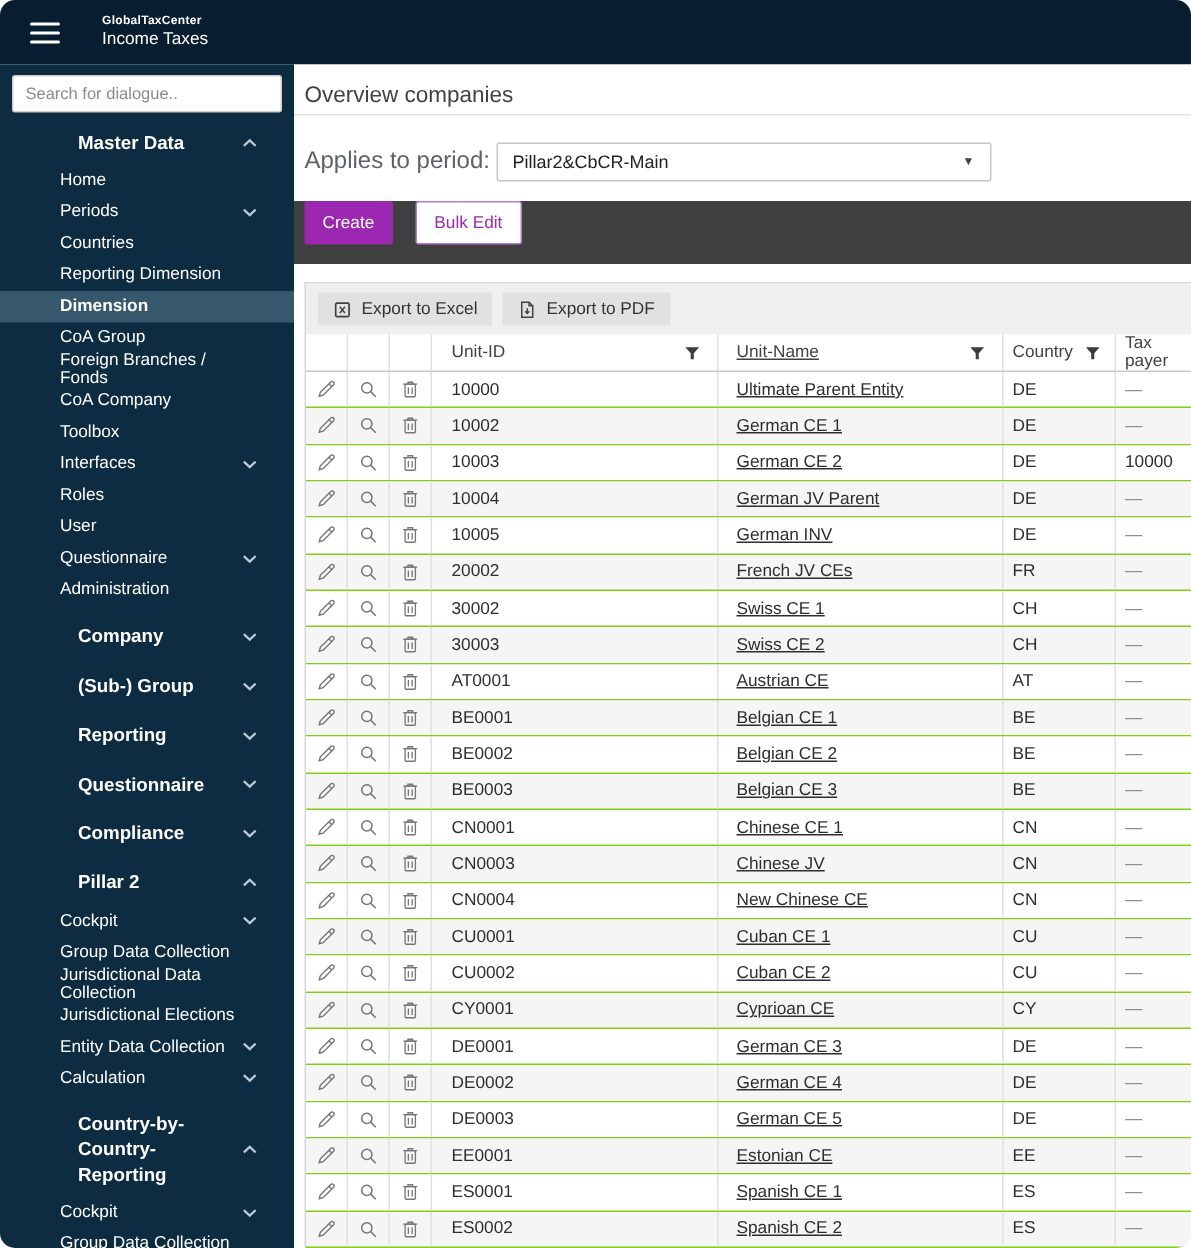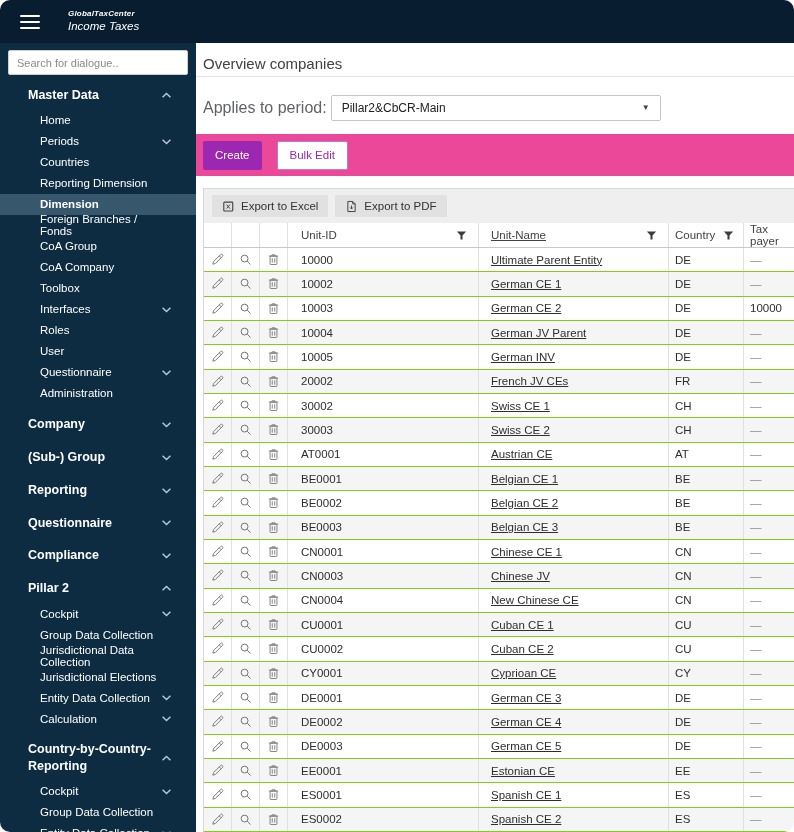--- a/index.html
+++ b/index.html
@@ -4,50 +4,50 @@
 <style>
   * { margin:0; padding:0; box-sizing:border-box; }
   html,body { background:#fff; }
   body { font-family:"Liberation Sans", sans-serif; width:794px; height:832px; overflow:hidden; }
   .page { width:794px; height:832px; overflow:hidden; border-radius:10px; background:#fff; }
 
   
   .topbar { height:43px; background:#081d2f; display:flex; align-items:center; }
   .hamburger { margin-left:20px; width:20px; height:14px; display:flex; flex-direction:column; justify-content:space-between; cursor:pointer; background:none; border:none; }
   .hamburger span { display:block; height:2px; background:#fff; border-radius:1px; }
-  .logo-block { margin-left:28px; color:#fff; line-height:1.25;font-style:italic; }
+  .logo-block { margin-left:28px; color:#fff; line-height:1.25; }
   .logo-block .app-name { font-size:8px; font-weight:bold; letter-spacing:.2px; }
   .logo-block .app-sub { font-size:11.5px; }
 
   
   .layout { display:flex; height:789px; }
 
   
   .sidebar { width:196px; background:#0d2c41; flex:none; overflow:hidden; }
   .search-wrap { padding:7px 8px 2px; }
   .search-wrap input { width:100%; height:25px; border:1px solid #cfcfcf; border-radius:2px; font-size:11px; padding:0 8px; color:#444; font-family:"Liberation Sans", sans-serif; outline:none; }
   .search-wrap input::placeholder { color:#8a8a8a; }
-  .side-section { display:flex; justify-content:space-between; align-items:center; padding:6px 24px 6px 28px; margin-top:4px; color:#fff; font-size:12.5px; font-weight:bold; cursor:pointer; line-height:1.35; }
+  .side-section { display:flex; justify-content:space-between; align-items:center; padding:6px 24px 6px 28px; margin-top:4px; color:#fff; font-size:12.5px; font-weight:bold; cursor:pointer; line-height:1.35;margin-left:24px; }
   .side-section .lbl { max-width:128px; }
   .side-items { padding-bottom:2px; }
   .side-item { display:flex; justify-content:space-between; align-items:center; height:21px; padding:0 24px 0 40px; color:#fff; font-size:11.5px; cursor:pointer; }
   .side-item.selected { background:#36576c; font-weight:bold; }
   .chev { width:11px; height:7px; flex:none; }
   .chev polyline { fill:none; stroke:#b9c9d6; stroke-width:1.7; }
 
   
   .main { flex:1; background:#fff; overflow:hidden; min-width:0; }
   .page-head { height:34px; padding:12px 0 0 7px; border-bottom:1px solid #e4e4e4; }
   .page-head h1 { font-size:15px; font-weight:normal; color:#424242; }
   .period-row { display:flex; align-items:center; height:57px; padding:4px 0 0 7px; }
   .period-label { font-size:16px; color:#5f6368; margin-right:4px; }
   .select { width:330px; height:26px; border:1px solid #c6c6c6; border-radius:2px; display:flex; align-items:center; justify-content:space-between; padding:0 10px; font-size:12px; color:#222; cursor:pointer; background:#fff; }
   .select .arrow { font-size:8px; color:#424242; }
 
-  .action-band { background:#ec4899; height:42px; padding-left:7px; display:flex; align-items:center; gap:15px; margin-bottom:12px; }
+  .action-band { background:#404040; height:42px; padding-left:7px; display:flex; align-items:flex-start; gap:15px; margin-bottom:12px; }
   .btn { font-family:"Liberation Sans", sans-serif; font-size:11.5px; height:29px; padding:0 12px; border-radius:2px; cursor:pointer; }
   .btn-create { background:#9c27b0; border:none; color:#fff; }
   .btn-bulk { background:#fff; border:1px solid #b77bd0; color:#9c27b0; }
 
   .table-card { margin-left:7px; border:1px solid #d7d7d7; border-right:none; border-bottom:none; }
   .export-bar { background:#efefef; height:34px; padding:6px 8px; display:flex; align-items:center; gap:7px; }
   .btn-export { background:#e1e1e1; border:none; height:22px; display:flex; align-items:center; gap:6px; font-size:11.5px; color:#333; padding:0 10px; cursor:pointer; font-family:"Liberation Sans", sans-serif; }
   .btn-export svg { width:13px; height:13px; color:#424242; }
 
   .thead { display:flex; height:25px; border-bottom:1px solid #c9c9c9; background:#fff;justify-content:flex-end; }
@@ -110,24 +110,24 @@
             <div class="side-item">
               <span>Countries</span>
             </div>
             <div class="side-item">
               <span>Reporting Dimension</span>
             </div>
             <div class="side-item selected">
               <span>Dimension</span>
             </div>
             <div class="side-item">
+              <span>CoA Group</span>
+            </div>
+            <div class="side-item">
               <span>Foreign Branches / Fonds</span>
-            </div>
-            <div class="side-item">
-              <span>CoA Group</span>
             </div>
             <div class="side-item">
               <span>CoA Company</span>
             </div>
             <div class="side-item">
               <span>Toolbox</span>
             </div>
             <div class="side-item">
               <span>Interfaces</span>
               <svg viewBox="0 0 12 8" class="chev">

